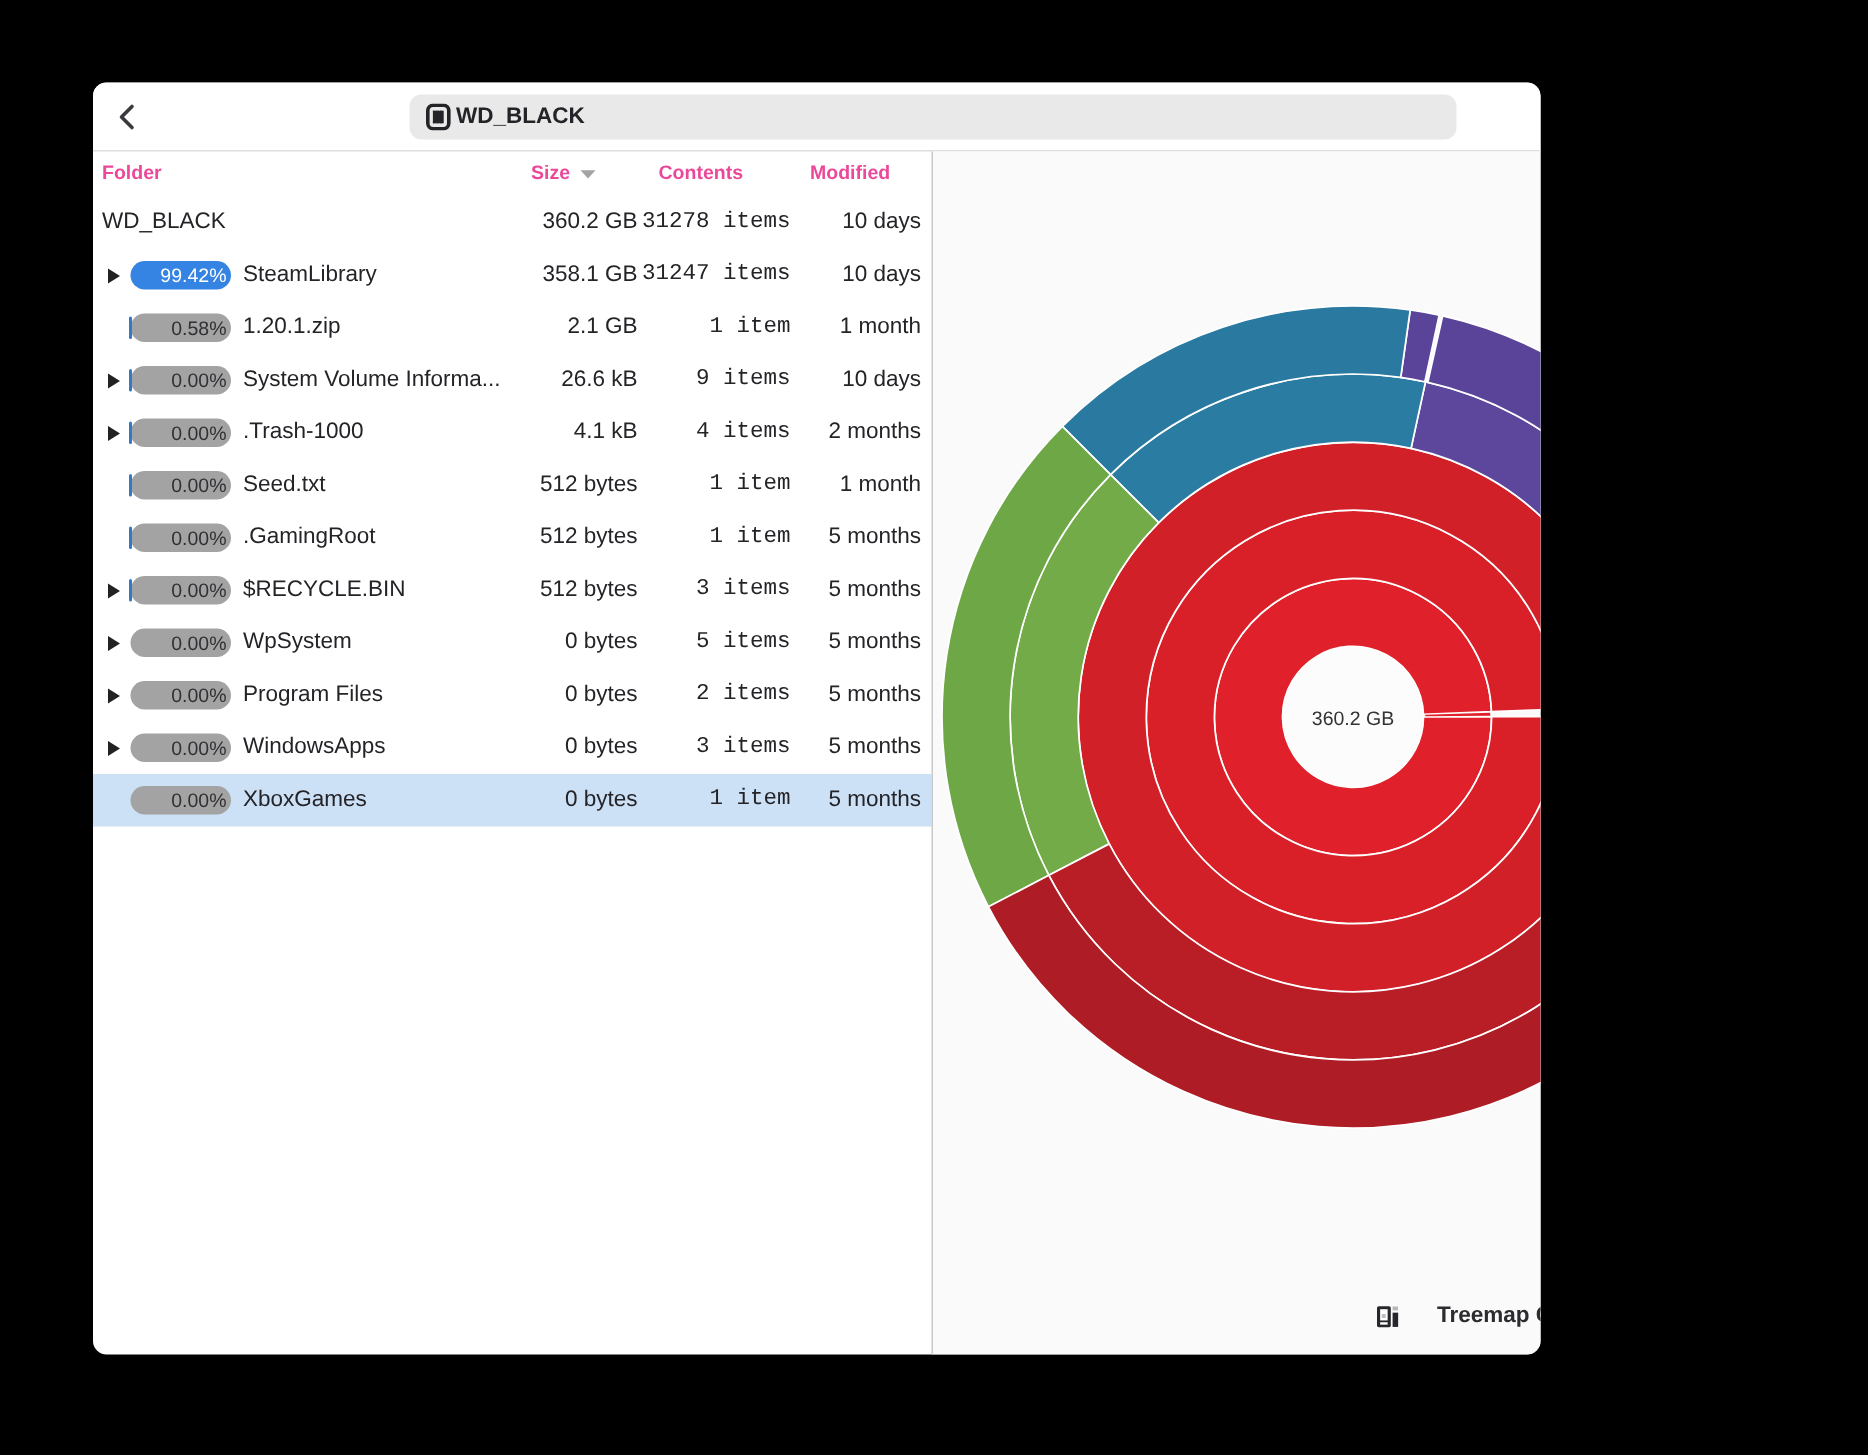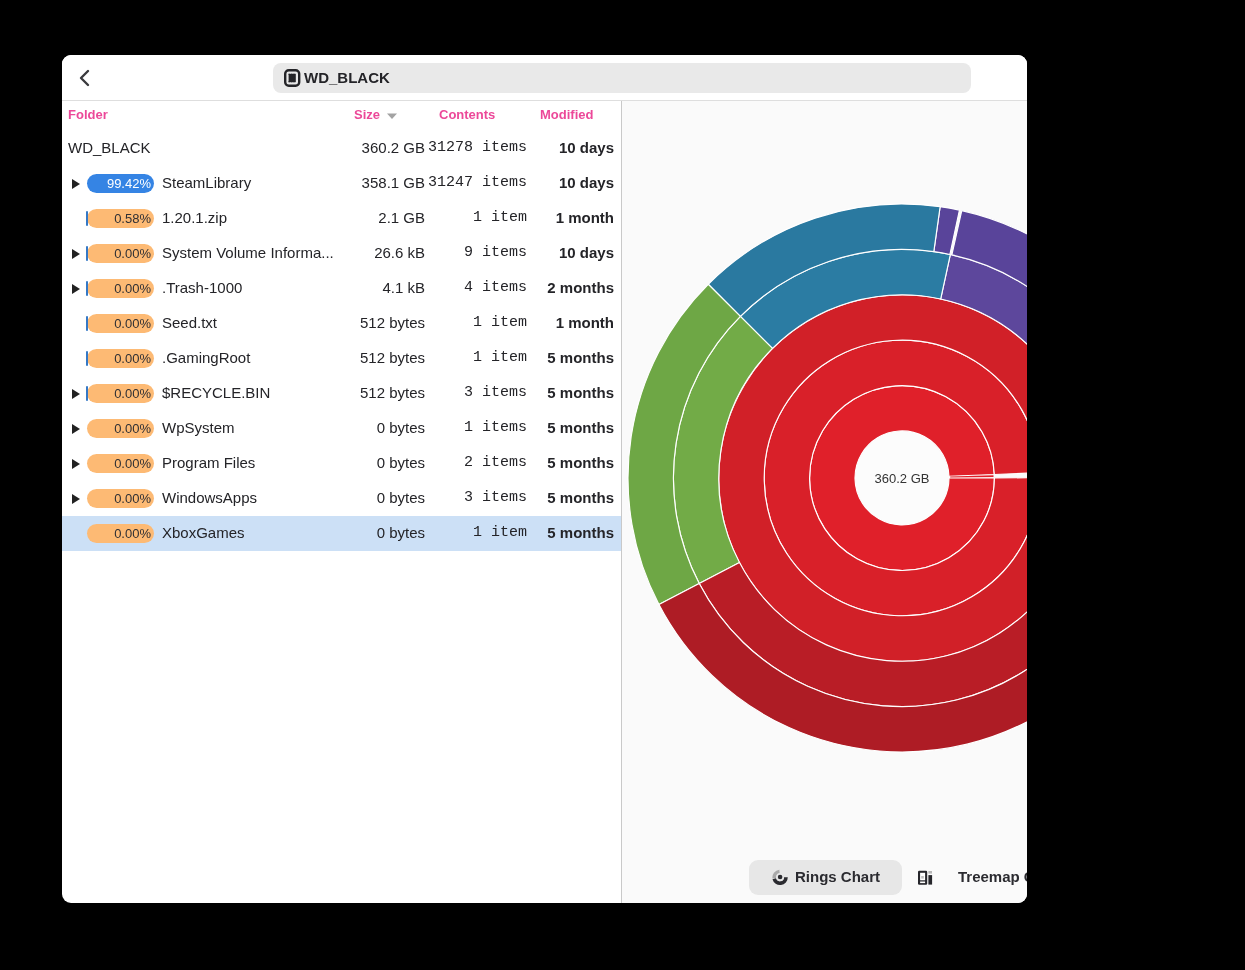--- a/index.html
+++ b/index.html
@@ -8,26 +8,26 @@
 #entry { position:absolute; left:211px; top:8px; width:698px; height:30px; background:#e9e9e9; border-radius:8px; }
 #entry .dlabel { position:absolute; left:31px; top:6px; font-size:15px; font-weight:bold; color:#242428; }
 #closebtn { position:absolute; left:1085px; top:9px; width:28px; height:28px; border-radius:14px; background:#e9e9e9; }
 #rightpane { position:absolute; left:559px; top:46px; width:561px; height:802px; background:#fafafa; border-left:1px solid #c9c9c9; }
 
 .chdr { position:absolute; top:52px; font-size:13px; font-weight:bold; color:#ec4899; }
 
 .row { position:absolute; left:0; width:560px; height:35px; font-size:15px; color:#242428; }
 .row.sel { background:#cce0f6; }
 .tri { position:absolute; left:10px; top:13px; width:0; height:0; border-left:8px solid #222; border-top:5px solid transparent; border-bottom:5px solid transparent; }
-.badge { position:absolute; left:25px; top:8px; width:67px; height:19px; border-radius:9.5px; background:#fdba74; font-size:13px; color:#303034; text-align:right; line-height:19px; padding-right:3px; }
+.badge { position:absolute; left:25px; top:8px; width:67px; height:19px; border-radius:9.5px; background:#a3a3a3; font-size:13px; color:#303034; text-align:right; line-height:19px; padding-right:3px; }
 .bluebadge { background:#3584e4; color:#fff; }
 .sliver { position:absolute; left:-1px; top:2px; width:2.2px; height:15px; border-radius:1px; background:#3478c6; }
 .nm { position:absolute; left:100px; top:8px; }
 .v { position:absolute; top:8px; text-align:right; }
-.sz { right:197px; width:140px; } .ct { right:95px; width:120px;font-family:Liberation Mono, monospace; } .md { right:8px; width:110px;font-weight:bold; }
+.sz { right:197px; width:140px; } .ct { right:95px; width:120px;font-family:Liberation Mono, monospace; } .md { right:8px; width:110px; }
 
 svg.ic { position:absolute; }
 
 #ringsbtn { position:absolute; left:127px; top:759px; width:153px; height:35px; background:#e7e7e7; border-radius:9px; }
 .btxt { font-size:15px; font-weight:bold; color:#2b2b30; }
 </style></head>
 <body>
 <div id="win">
   <div id="hdr">
     <svg class="ic" style="left:14px;top:13px" width="18" height="20" viewBox="0 0 18 20">
@@ -117,21 +117,21 @@
       <span class="nm">$RECYCLE.BIN</span>
       <span class="v sz">512 bytes</span>
       <span class="v ct">3 items</span>
       <span class="v md">5 months</span>
     </div>
 <div class="row" style="top:355.5px">
       <span class="tri"></span>
       <span class="badge">0.00%</span>
       <span class="nm">WpSystem</span>
       <span class="v sz">0 bytes</span>
-      <span class="v ct">1 items</span>
+      <span class="v ct">5 items</span>
       <span class="v md">5 months</span>
     </div>
 <div class="row" style="top:390.5px">
       <span class="tri"></span>
       <span class="badge">0.00%</span>
       <span class="nm">Program Files</span>
       <span class="v sz">0 bytes</span>
       <span class="v ct">2 items</span>
       <span class="v md">5 months</span>
     </div>
@@ -173,28 +173,20 @@
 <path d="M469.07 248.51L506.62 222.99A274.0 274.0 0 0 0 476.43 185.98L443.89 217.63A228.6 228.6 0 0 1 469.07 248.51Z" fill="#8e2d62" stroke="#fff" stroke-width="1.15" stroke-linejoin="round"></path>
 <path d="M439.66 213.39L471.37 180.90A274.0 274.0 0 0 0 339.77 109.60L329.87 153.91A228.6 228.6 0 0 1 439.66 213.39Z" fill="#59449a" stroke="#fff" stroke-width="1.15" stroke-linejoin="round"></path>
 <path d="M327.92 153.48L337.44 109.09A274.0 274.0 0 0 0 318.13 105.67L311.81 150.62A228.6 228.6 0 0 1 327.92 153.48Z" fill="#59449a" stroke="#fff" stroke-width="1.15" stroke-linejoin="round"></path>
 <path d="M311.81 150.62L318.13 105.67A274.0 274.0 0 0 0 86.25 183.25L118.36 215.36A228.6 228.6 0 0 1 311.81 150.62Z" fill="#2a79a0" stroke="#fff" stroke-width="1.15" stroke-linejoin="round"></path>
 <path d="M118.36 215.36L86.25 183.25A274.0 274.0 0 0 0 36.96 503.52L77.23 482.56A228.6 228.6 0 0 1 118.36 215.36Z" fill="#6ea745" stroke="#fff" stroke-width="1.15" stroke-linejoin="round"></path>
 <path d="M77.23 482.56L36.96 503.52A274.0 274.0 0 0 0 554.00 377.00L508.60 377.00A228.6 228.6 0 0 1 77.23 482.56Z" fill="#ae1c25" stroke="#fff" stroke-width="1.15" stroke-linejoin="round"></path>
       </g>
       <circle cx="280" cy="377" r="46.4" fill="#fcfcfc"></circle>
       <text x="280" y="382" font-size="13" fill="#333" text-anchor="middle" font-family="Liberation Sans, sans-serif">360.2 GB</text>
     </svg>
-    <div id="ringsbtn">
-      <svg class="ic" style="left:23px;top:9px" width="17" height="17" viewBox="0 0 17 17">
-        <path d="M7.66 4.41L7.34 0.73A7.6 7.6 0 0 0 0.52 9.62L4.16 8.98A3.9 3.9 0 0 1 7.66 4.41Z" fill="#a9a9a9"></path>
-        <path d="M4.04 9.36L0.47 10.32A7.8 7.8 0 0 0 15.80 8.30L12.10 8.30A4.1 4.1 0 0 1 4.04 9.36Z" fill="#2b2b30"></path>
-        <circle cx="8.1" cy="8.0" r="3.1" fill="#2b2b30" stroke="#e7e7e7" stroke-width="1.6"></circle>
-      </svg>
-      <span class="btxt" style="position:absolute;left:46px;top:8px">Rings Chart</span>
-    </div>
     <svg class="ic" style="left:296px;top:769px" width="15" height="16" viewBox="0 0 15 16">
       <rect x="0" y="0.8" width="9.2" height="14" rx="1.2" fill="#26262b"></rect>
       <rect x="2.1" y="2.8" width="5" height="7.5" fill="#fff"></rect>
       <rect x="2.1" y="11.5" width="5" height="1.6" fill="#fff"></rect>
       <rect x="3.2" y="6" width="2.6" height="2.6" fill="#bdbdbd"></rect>
       <rect x="10.4" y="1" width="3.6" height="2.6" fill="#b7b7b7"></rect>
       <rect x="10.4" y="5.1" width="3.7" height="9.5" fill="#26262b"></rect>
     </svg>
     <span class="btxt" style="position:absolute;left:336px;top:767px">Treemap Chart</span>
   </div>

